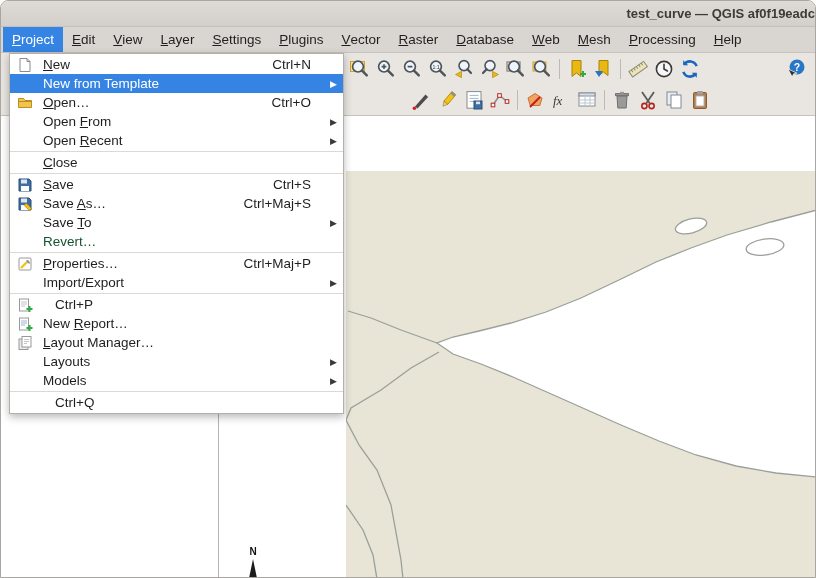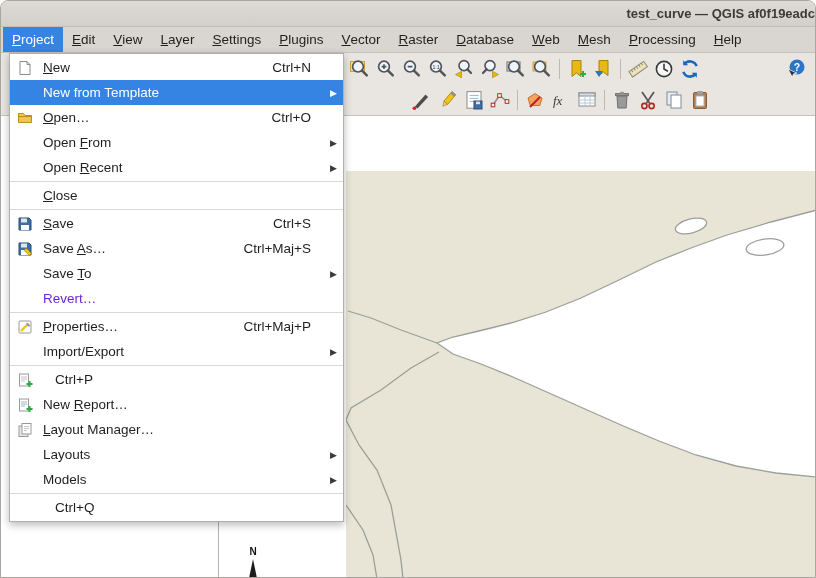--- a/index.html
+++ b/index.html
@@ -25,29 +25,29 @@
   .layers-panel{position:absolute;left:0;top:0;width:218px;height:100%;background:#fff;border-right:1px solid #b7b4af}
   .map-canvas{position:absolute;left:219px;top:0;width:597px;height:463px;background:#fff;overflow:hidden}
   .map-canvas svg.map{display:block}
   .land{fill:var(--land,#e8e5d6)}
   .sea{fill:#fff;stroke:var(--coast,#9aa099);stroke-width:1.3}
   .bline{fill:none;stroke:var(--coast,#9aa099);stroke-width:1.3}
   .north{position:absolute;left:24px;top:430px;width:18px;text-align:center;color:#111}
   .north-n{font-size:10px;font-weight:bold;line-height:12px}
   .popup{position:absolute;left:8px;top:52px;width:335px;background:#fff;border:1px solid #b3afaa;
     box-shadow:0 3px 8px rgba(0,0,0,.28);padding:1px 0;z-index:10;font-size:13.5px}
-  .pm-item{height:25px;display:flex;align-items:center;padding:0 6px 0 7px}
+  .pm-item{height:19px;display:flex;align-items:center;padding:0 6px 0 7px}
   .pm-icon{width:26px;display:flex;align-items:center}
   .pm-icon svg{width:16px;height:16px;display:block}
   .pm-label{flex:1;white-space:nowrap}
   .pm-shortcut{margin:0 14px 0 12px;white-space:nowrap}
   .pm-arrow{width:12px;font-size:9px;color:#3a3a3a;text-align:right}
   .pm-item.hl{background:var(--accent,#3584e4);color:#fff}
   .pm-item.hl .pm-arrow{color:#fff}
-  .pm-item.disabled{color:#6d28d9}
+  .pm-item.disabled{color:#14532d}
   .pm-sep{height:1px;background:#dcd9d5;margin:1px 0}
 </style>
 </head>
 <body>
 
 <div class="window">
 
   <div class="titlebar">
     <span>test_curve — QGIS af0f19eadc</span>
   </div>

